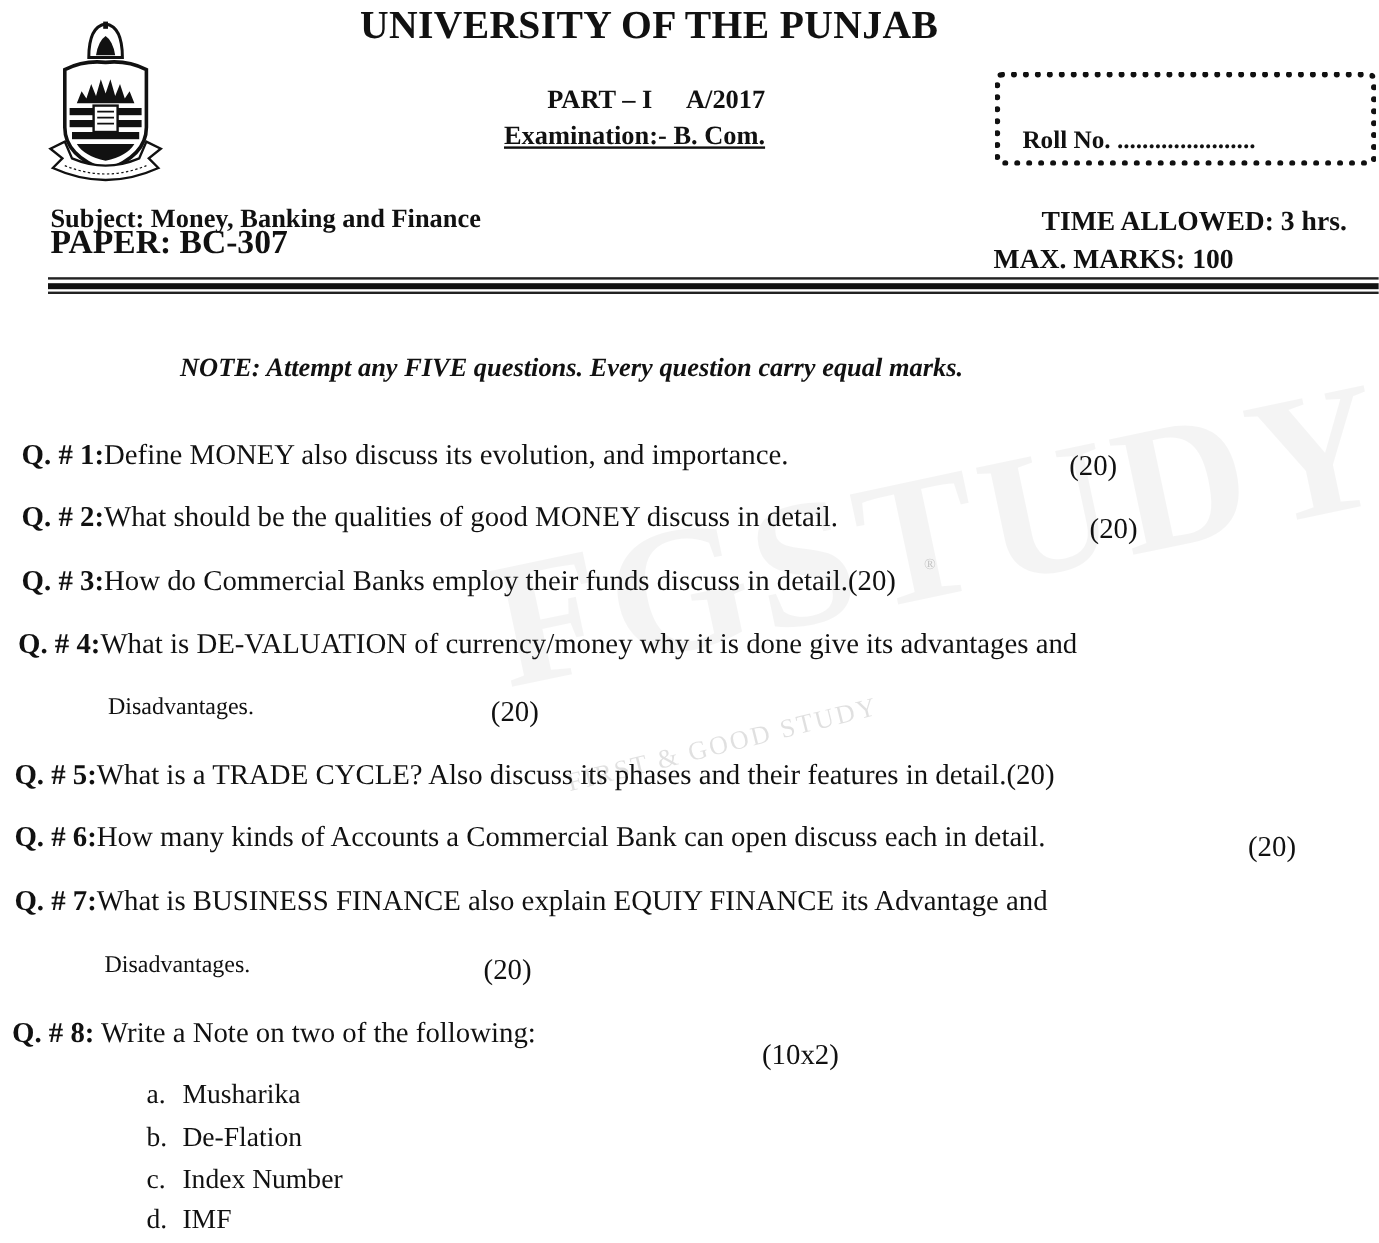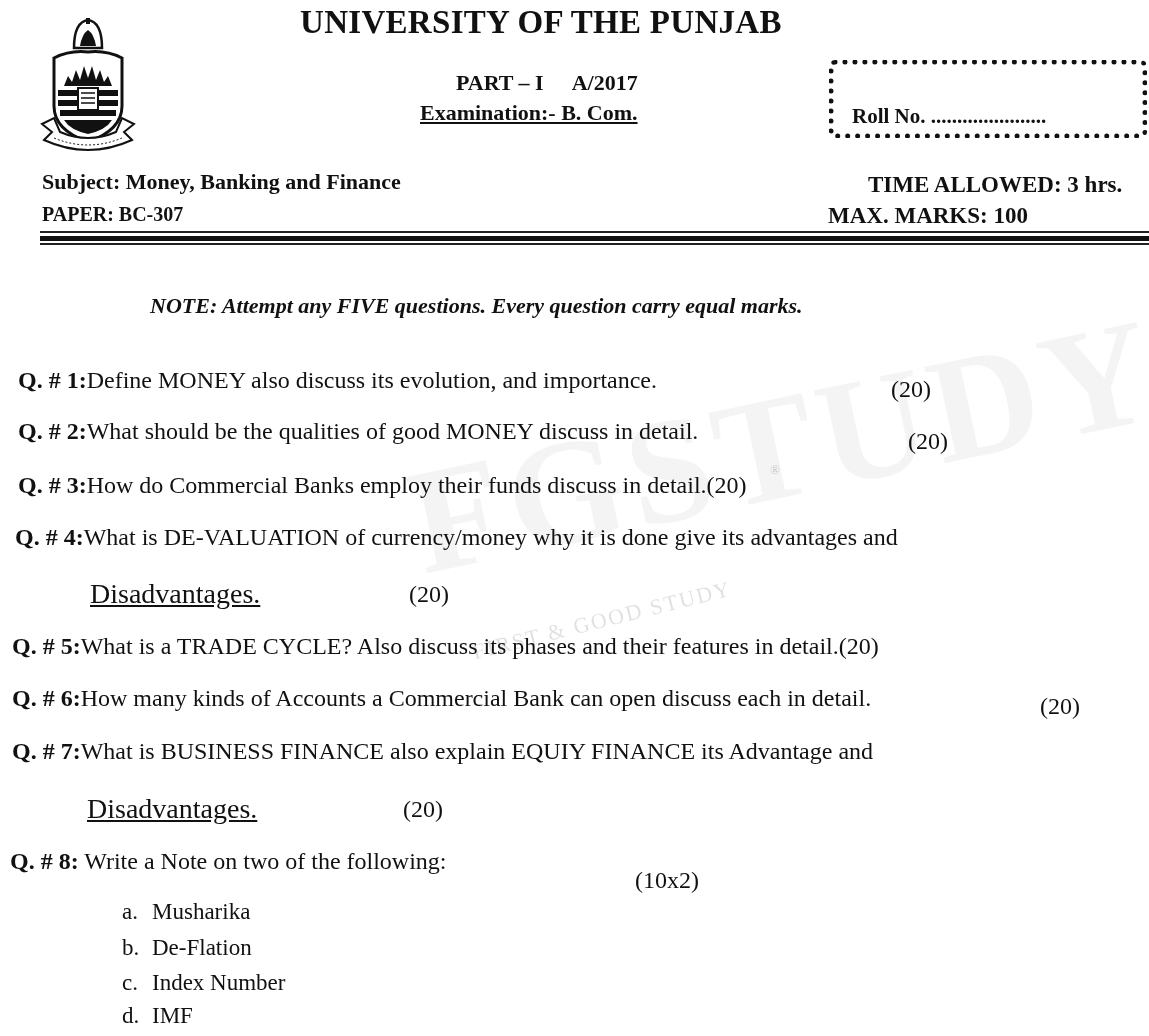--- a/index.html
+++ b/index.html
@@ -49,22 +49,22 @@
     }
     .roll-dots {
       font-weight: bold; letter-spacing: 0px;
     }
 
     .subject {
       left: 42px; top: 169px;
       font-size: 22px; font-weight: bold;
     }
     .paper {
-      left: 42px; top: 203px;
-      font-size: 20px; font-weight: bold;
+      left: 42px; top: 187px;
+      font-size: 28px; font-weight: bold;
     }
     .time-allowed {
       left: 868px; top: 172px;
       font-size: 23px; font-weight: bold;
     }
     .max-marks {
       left: 828px; top: 203px;
       font-size: 23px; font-weight: bold;
     }
 
@@ -79,21 +79,21 @@
     .note {
       left: 150px; top: 293px;
       font-size: 22px; font-weight: bold; font-style: italic;
     }
 
     
     .q {
       font-size: 24px;
     }
     .q .qnum { font-weight: bold; }
-    .cont { font-size: 28px; text-decoration: underline; }
+    .cont { font-size: 20px; }
     .marks { font-size: 24px; }
 
     .sub-item {
       font-size: 23px;
     }
     .sub-item .letter { display: inline-block; width: 30px; }
 
     
     .wm-big {
       left: 395px; top: 440px;

